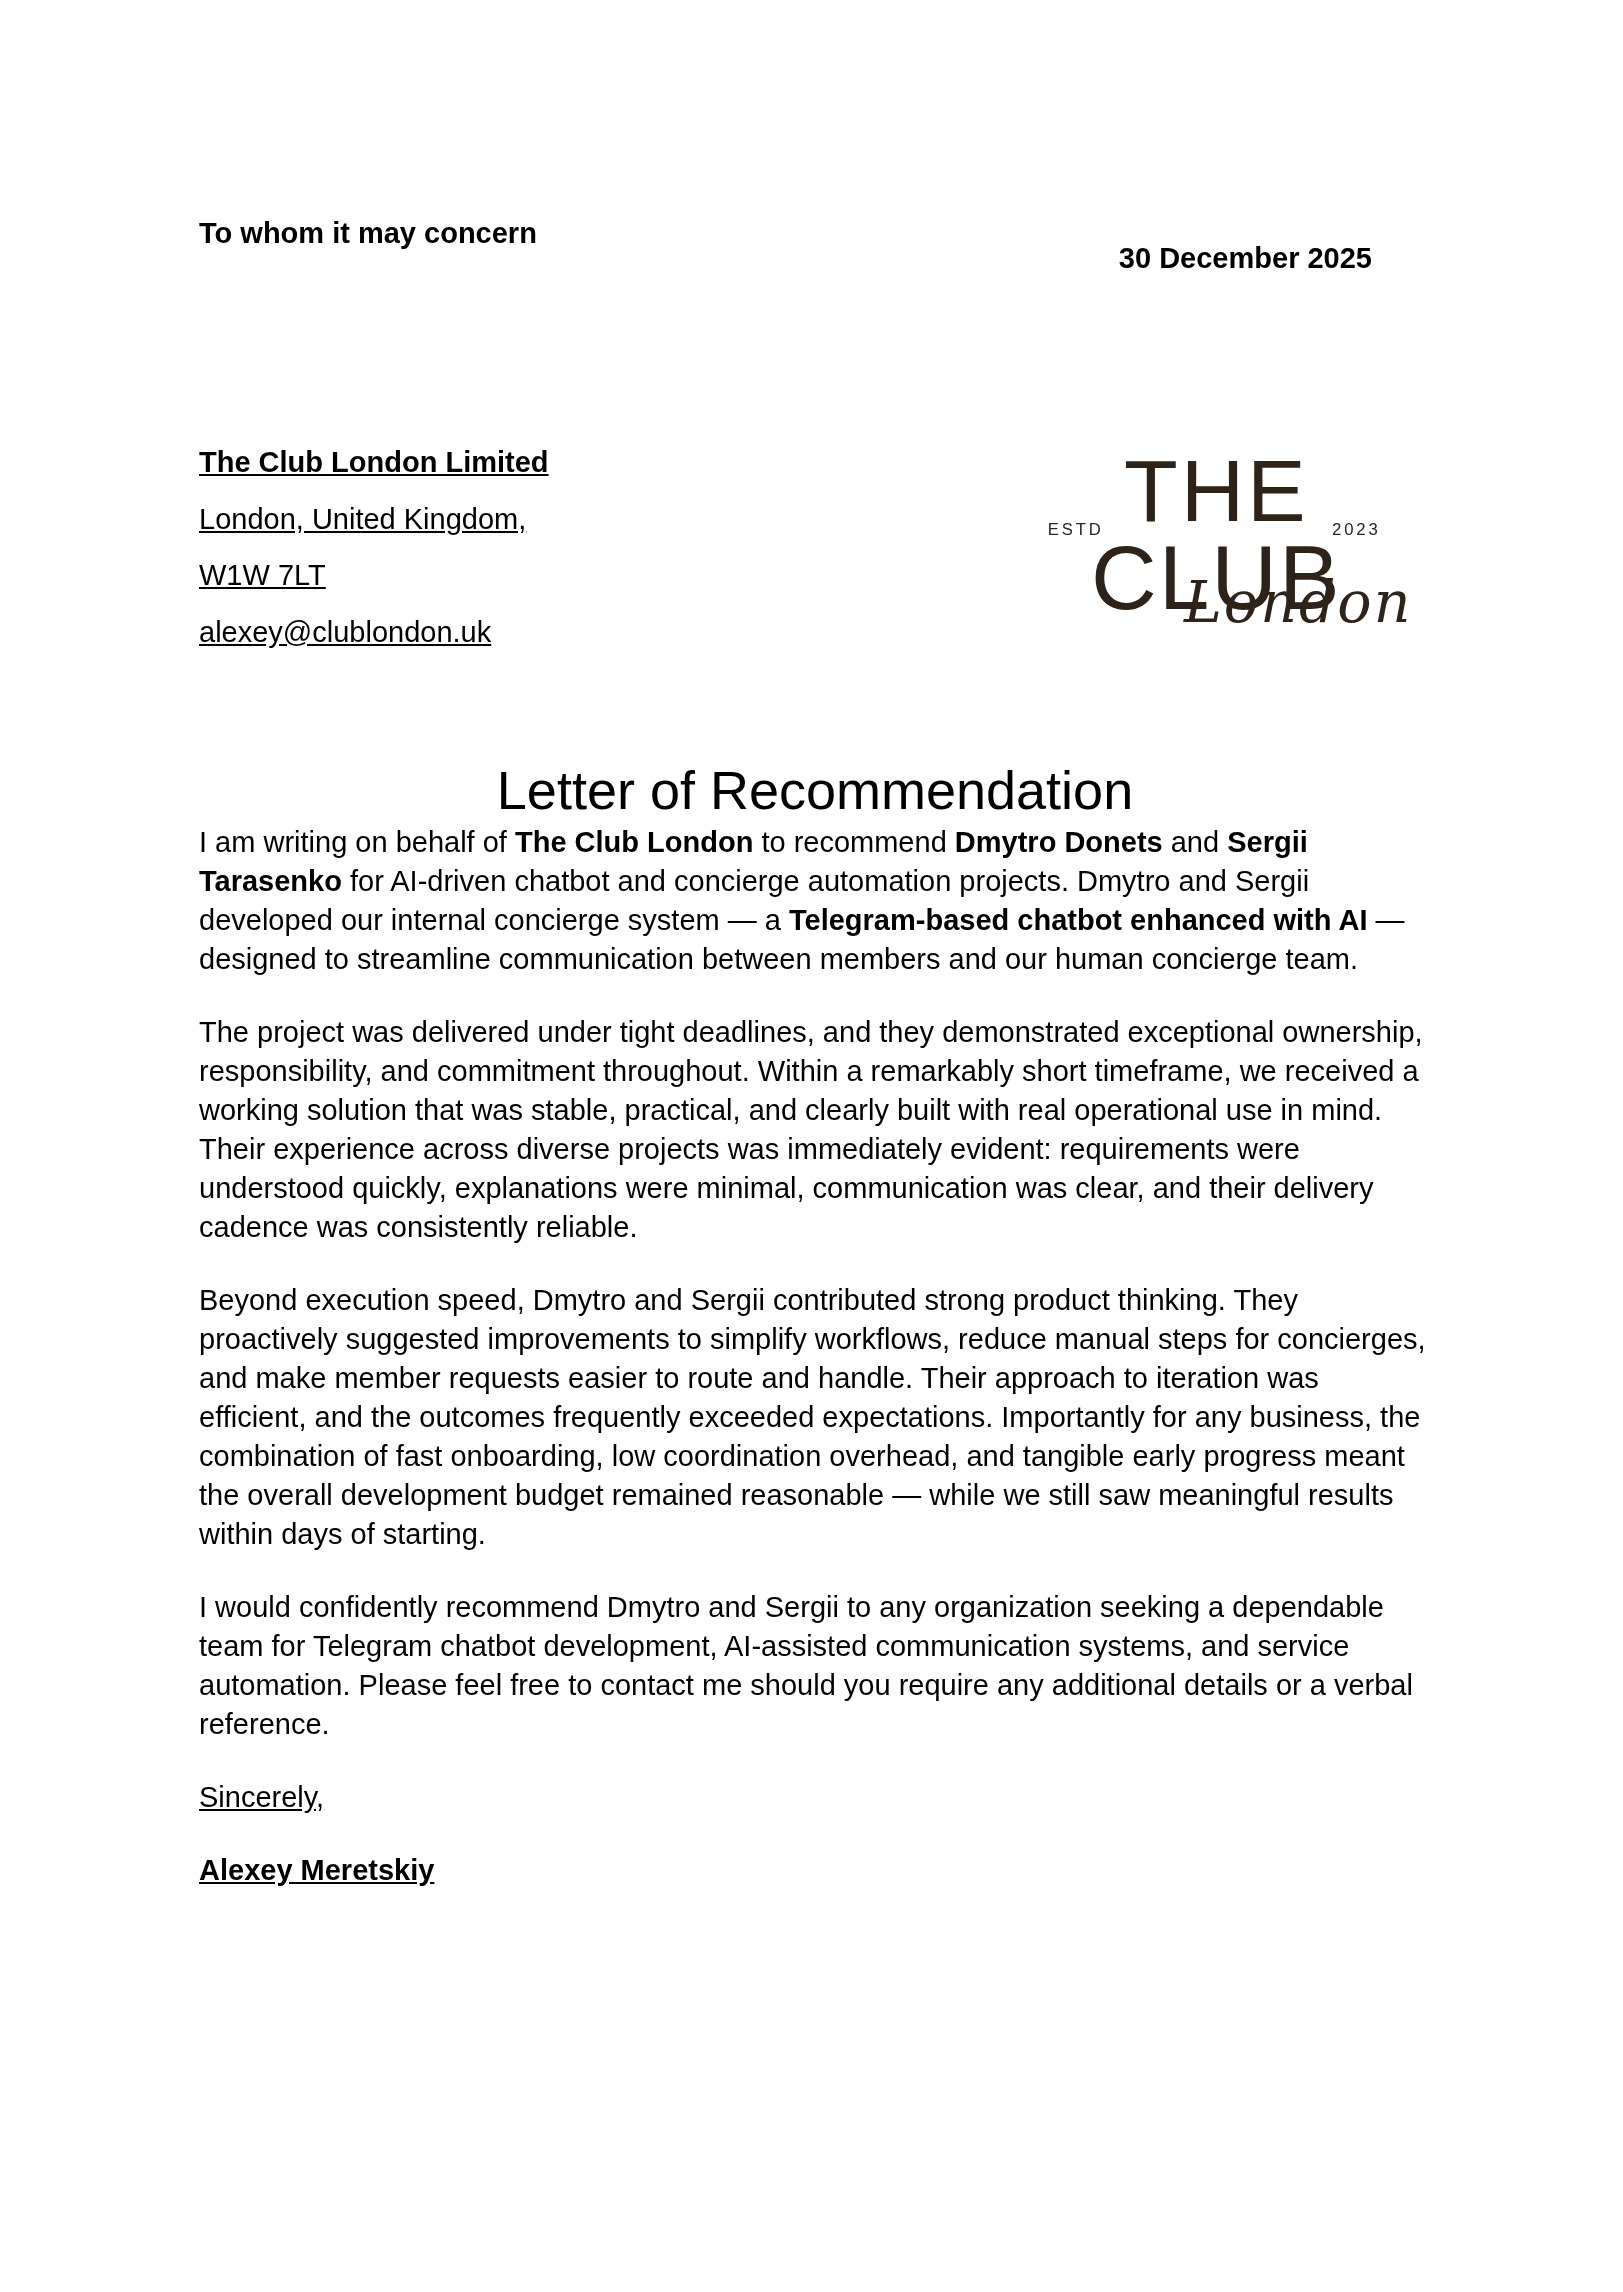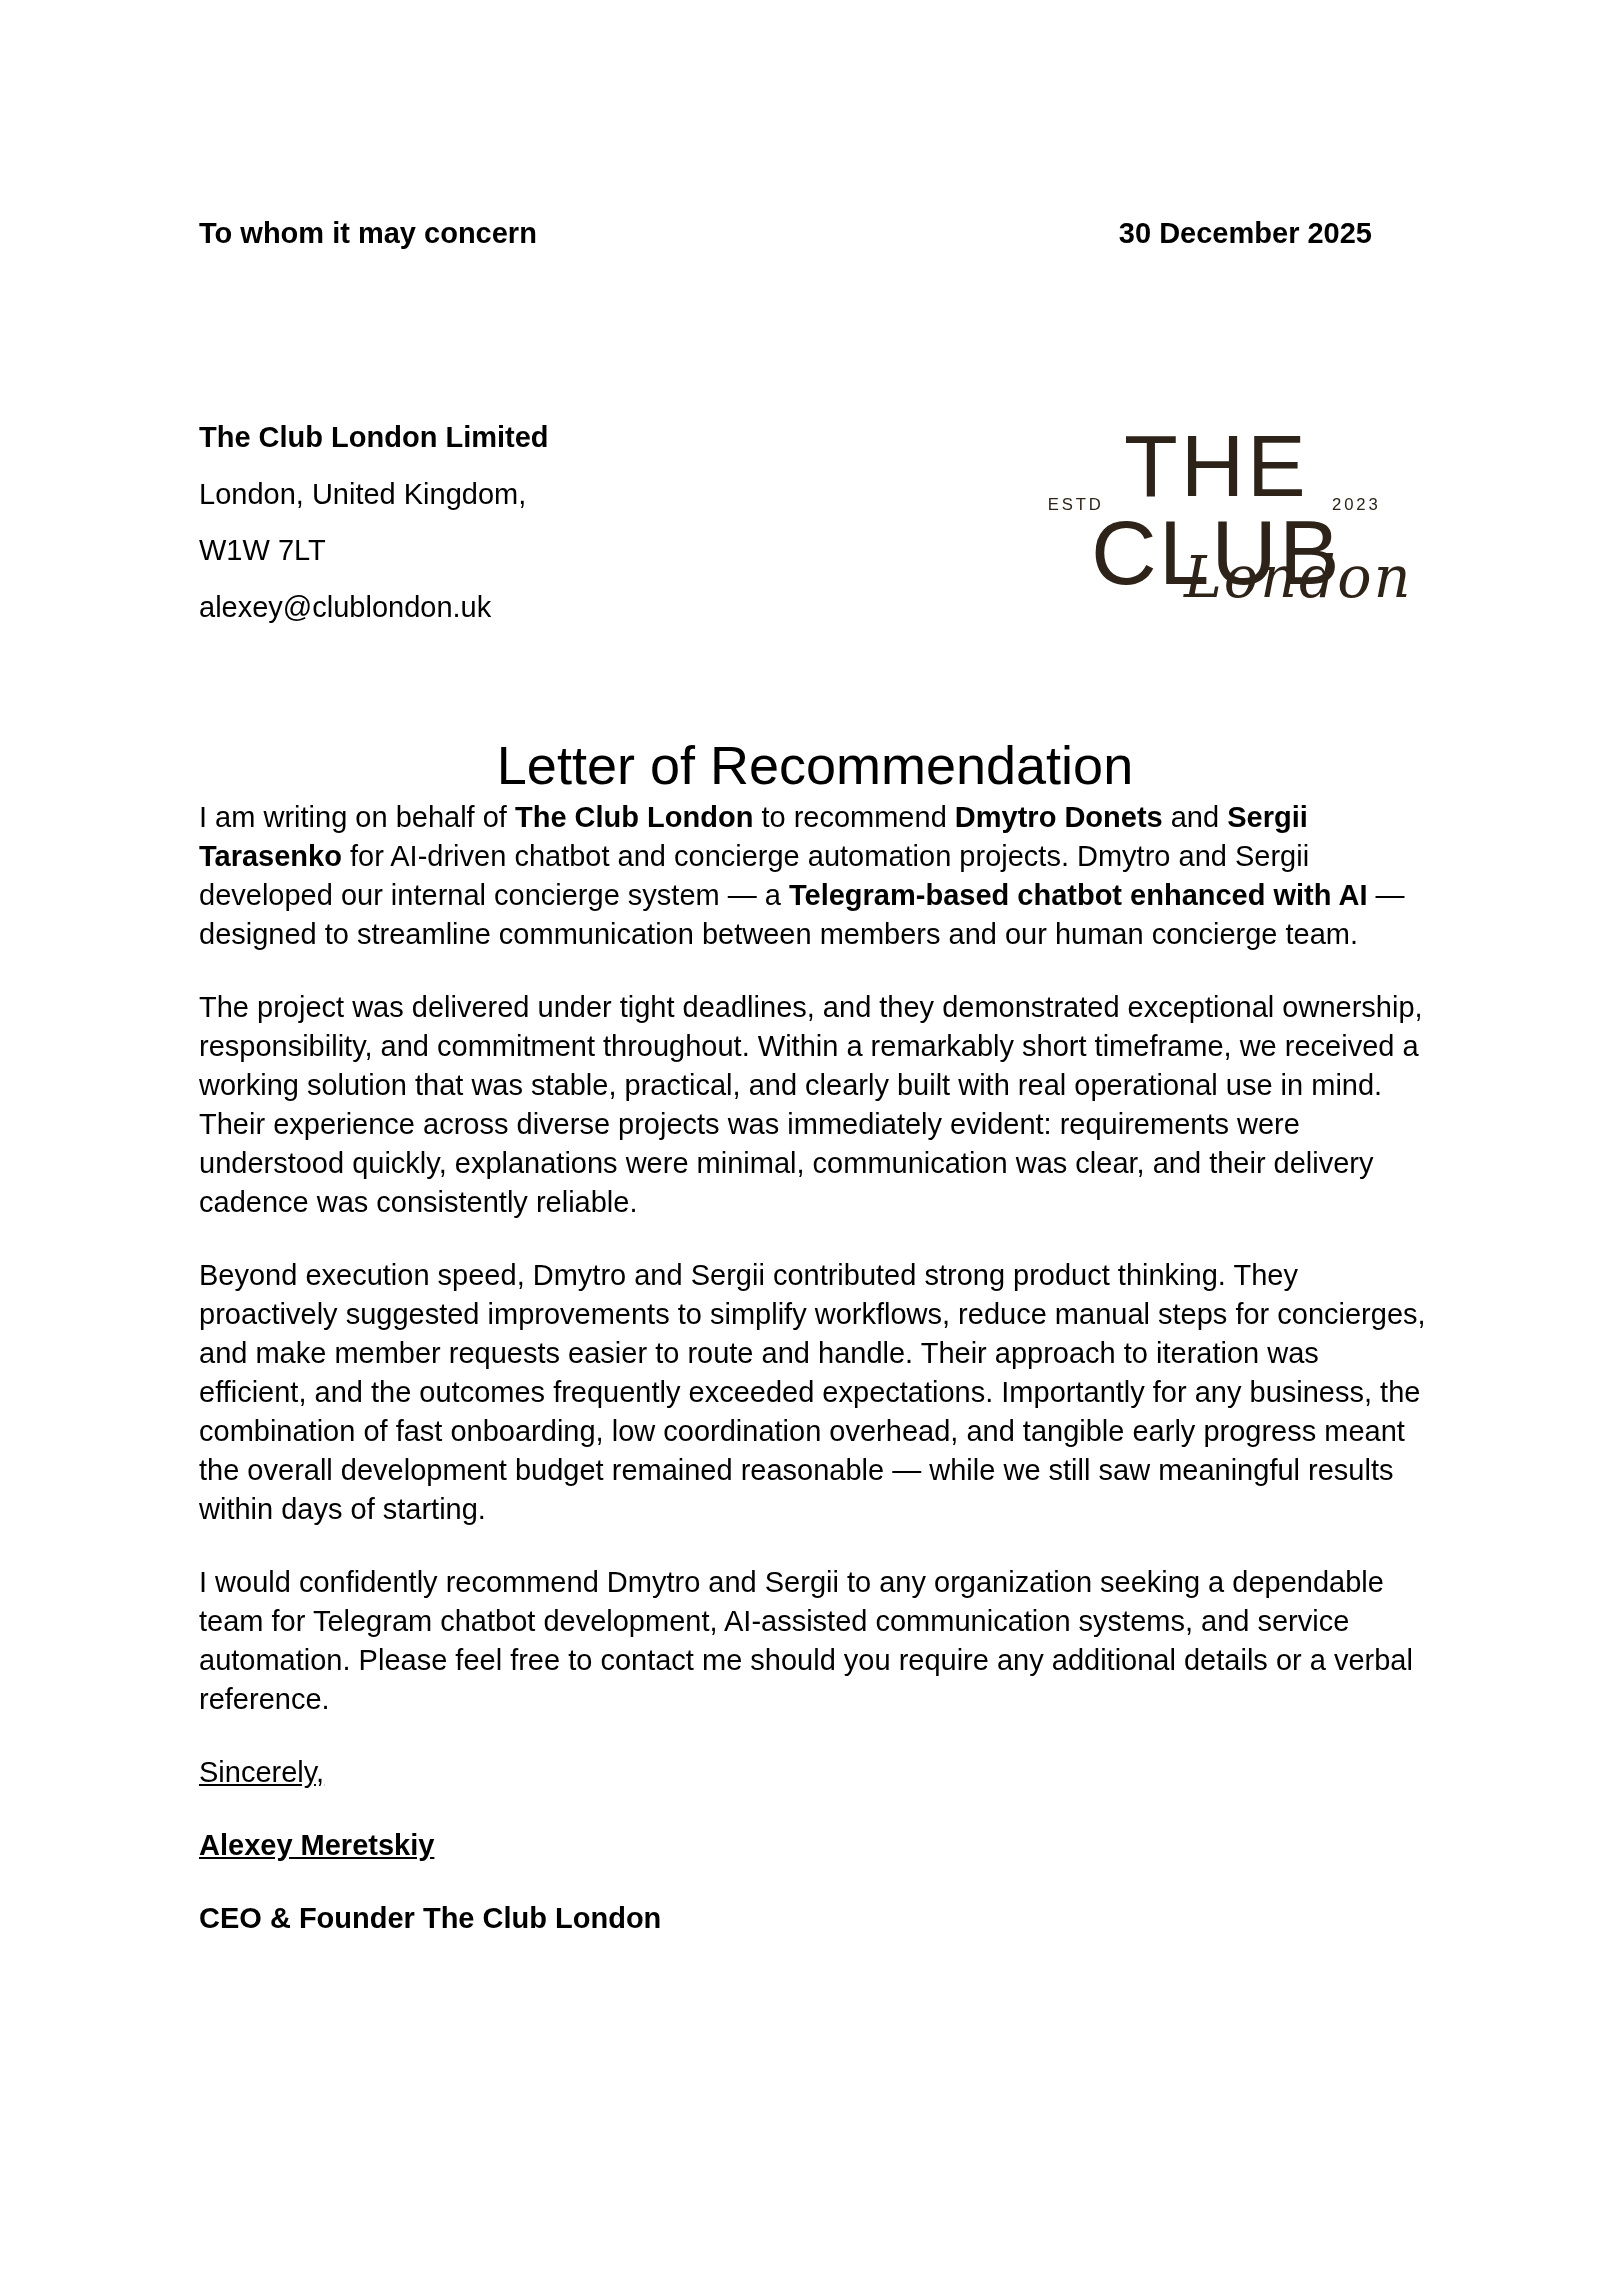--- a/index.html
+++ b/index.html
@@ -14,24 +14,24 @@
     font-size: 29px;
     line-height: 39px;
     padding: 214px 192px 0 199px;
     overflow: hidden;
   }
   .header-row {
     display: flex;
     justify-content: space-between;
     font-weight: bold;
   }
-  .header-row .date { margin-right: 59px; }
+  .header-row .date { margin-right: 59px; margin-top: 25px; }
 
   .sender-row { position: relative; margin-top: 165px; }
-  .sender-row p { margin: 0 0 17.6px 0; }
+  .sender-row p { margin: 0 0 17.6px 0; text-decoration: underline; }
   .sender-company { font-weight: bold; }
 
   
   .logo {
     position: absolute;
     top: 17.6px;
     left: 835px;
     width: 372px;
     height: 235px;
     color: var(--logo-color, #2e2318);

